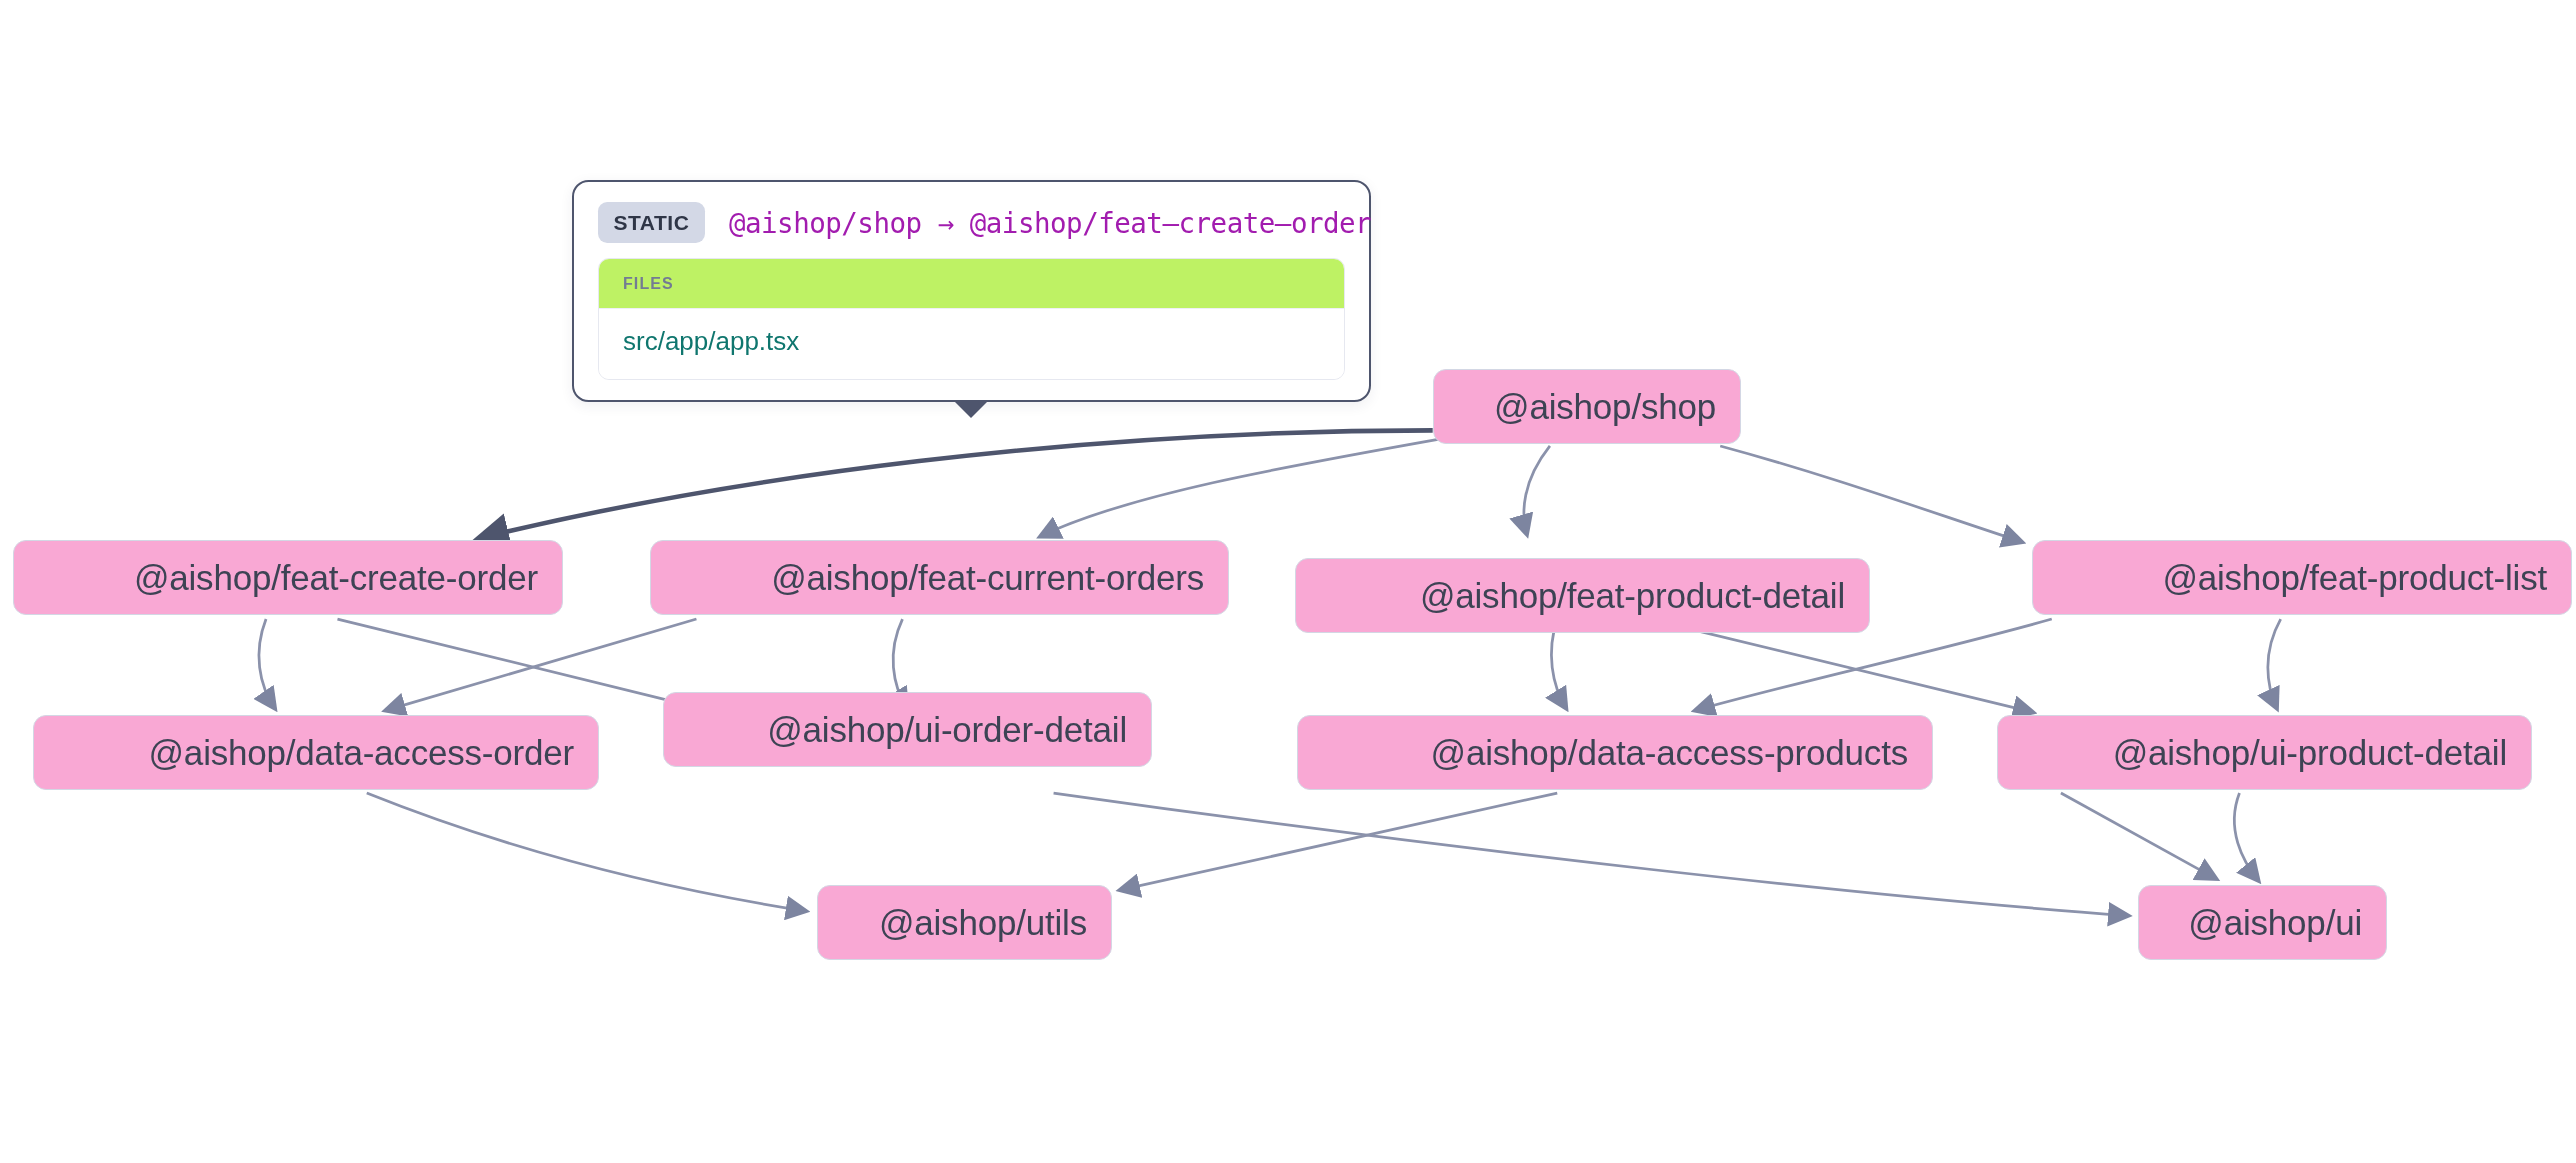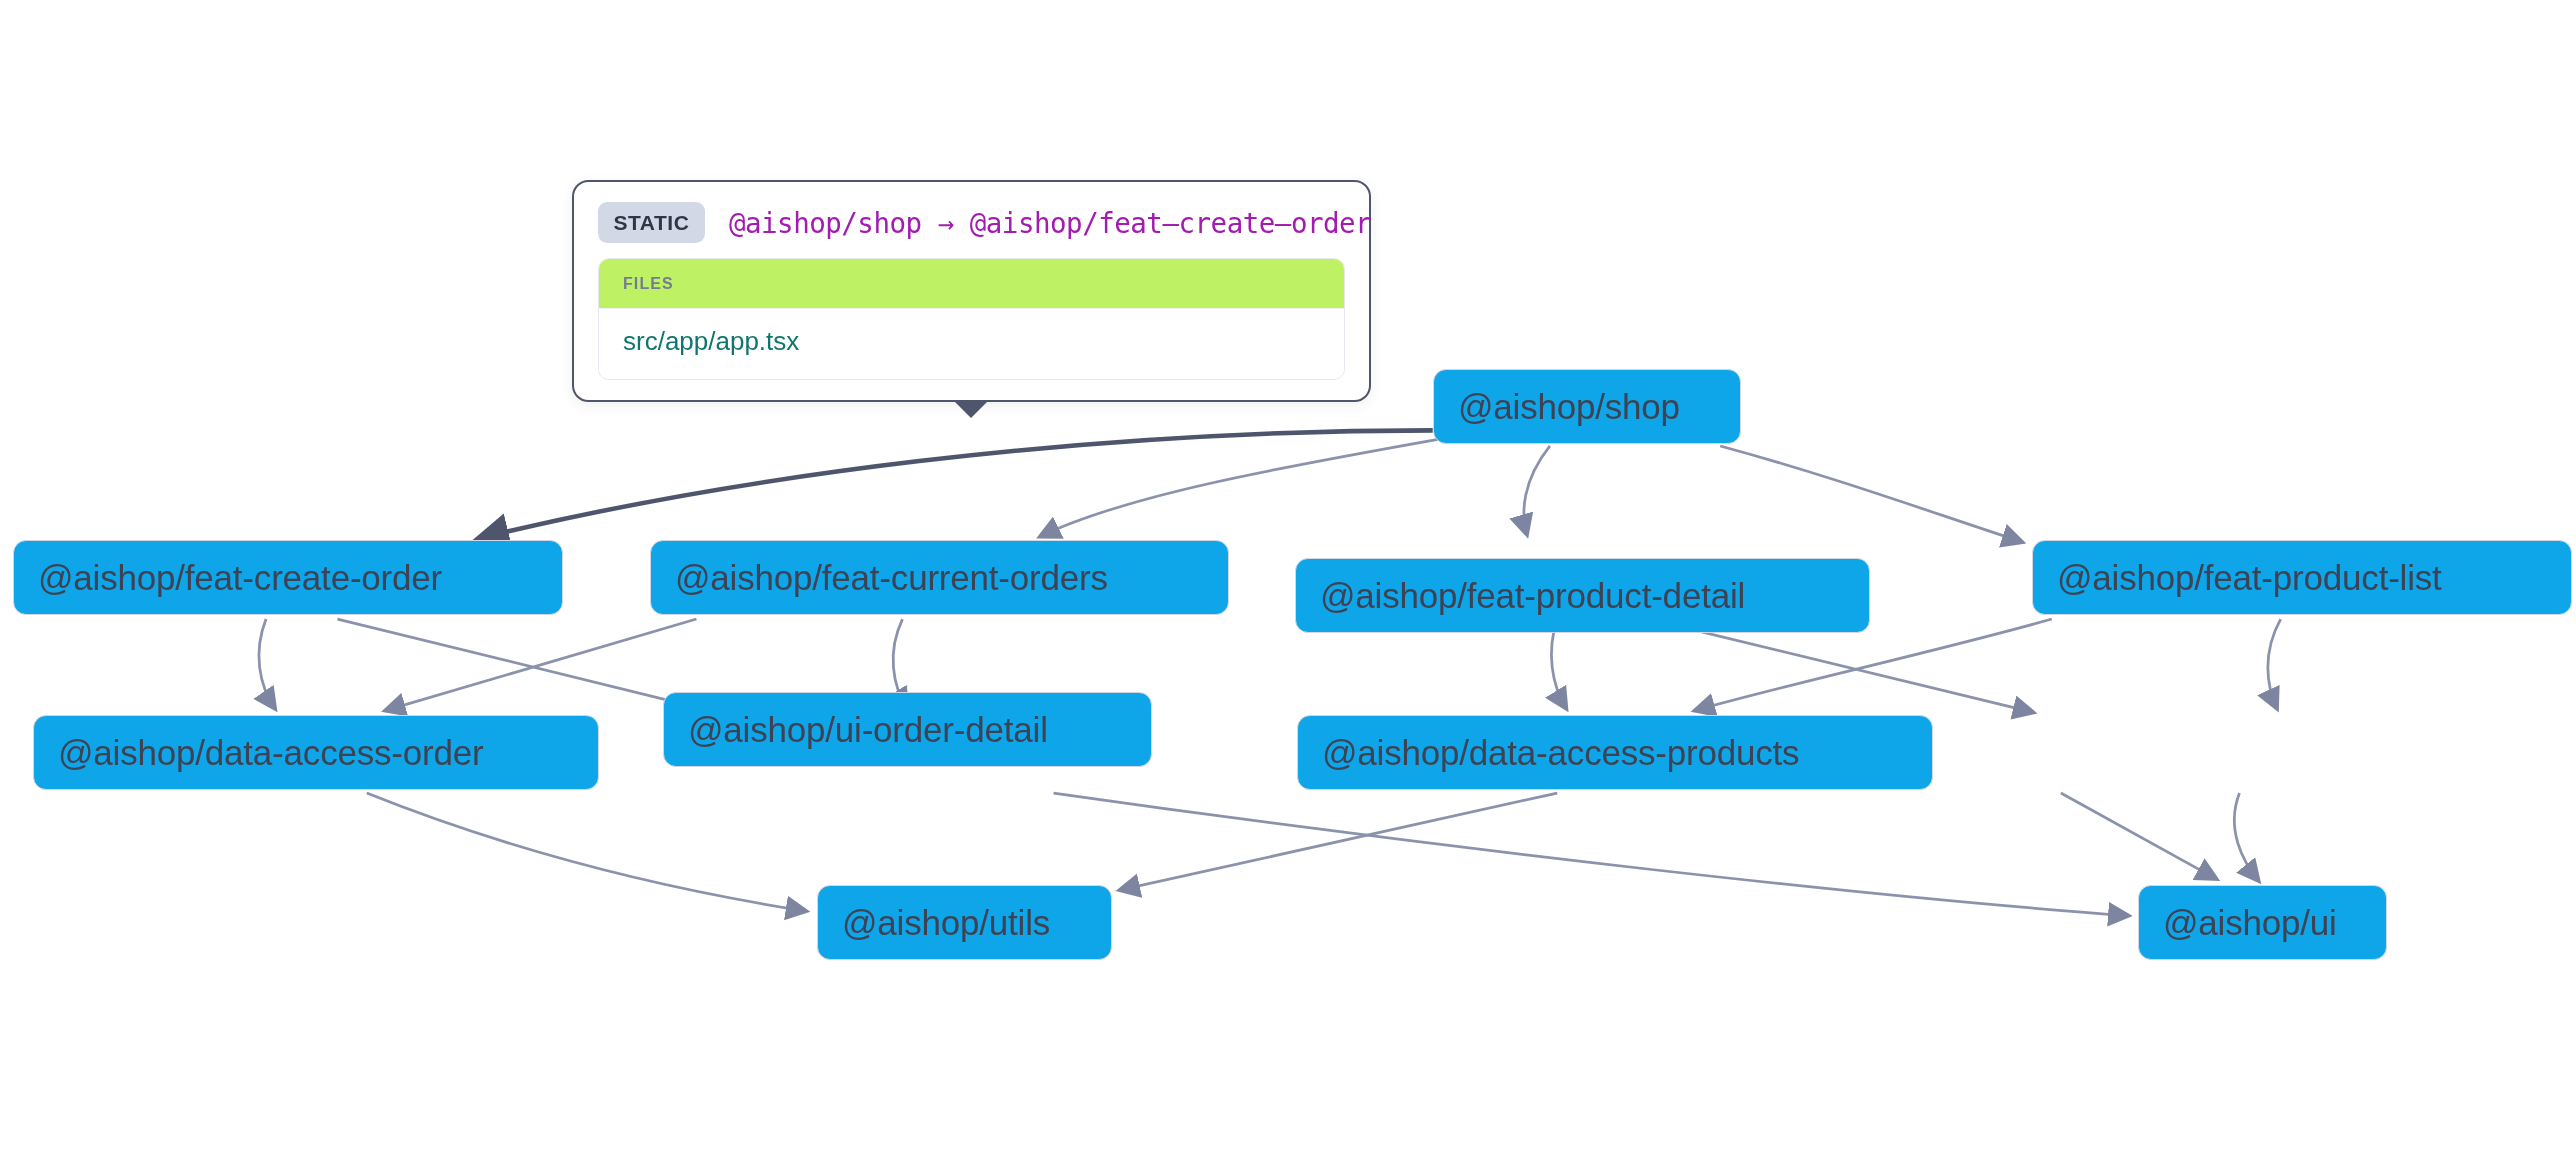--- a/index.html
+++ b/index.html
@@ -19,22 +19,22 @@
   #edge-layer {
     position: absolute;
     left: 0; top: 0;
     width: 2576px; height: 1163px;
     pointer-events: none;
   }
   .node {
     position: absolute;
     display: flex;
     align-items: center;
-    justify-content: flex-start;
-    background: #0ea5e9;
+    justify-content: flex-end;
+    background: #f9a8d4;
     border: 0.9px solid #d3d7e4;
     border-radius: 13px;
     color: #3d4354;
     font-family: "Liberation Sans", sans-serif;
     font-size: 35px;
     font-weight: 400;
     letter-spacing: -0.2px;
     white-space: nowrap;
     padding: 0 24px;
     z-index: 2;
@@ -186,20 +186,23 @@
   </div>
 
   <div class="node" style="left:663px;top:692px;width:489px;height:75px;">
     <span>@aishop/ui-order-detail</span>
   </div>
 
   <div class="node" style="left:1297px;top:715px;width:636px;height:75px;">
     <span>@aishop/data-access-products</span>
   </div>
 
+  <div class="node" style="left:1997px;top:715px;width:535px;height:75px;">
+    <span>@aishop/ui-product-detail</span>
+  </div>
 
   <div class="node" style="left:817px;top:885px;width:295px;height:75px;">
     <span>@aishop/utils</span>
   </div>
 
   <div class="node" style="left:2138px;top:885px;width:249px;height:75px;">
     <span>@aishop/ui</span>
   </div>
 
   <div id="tooltip">

